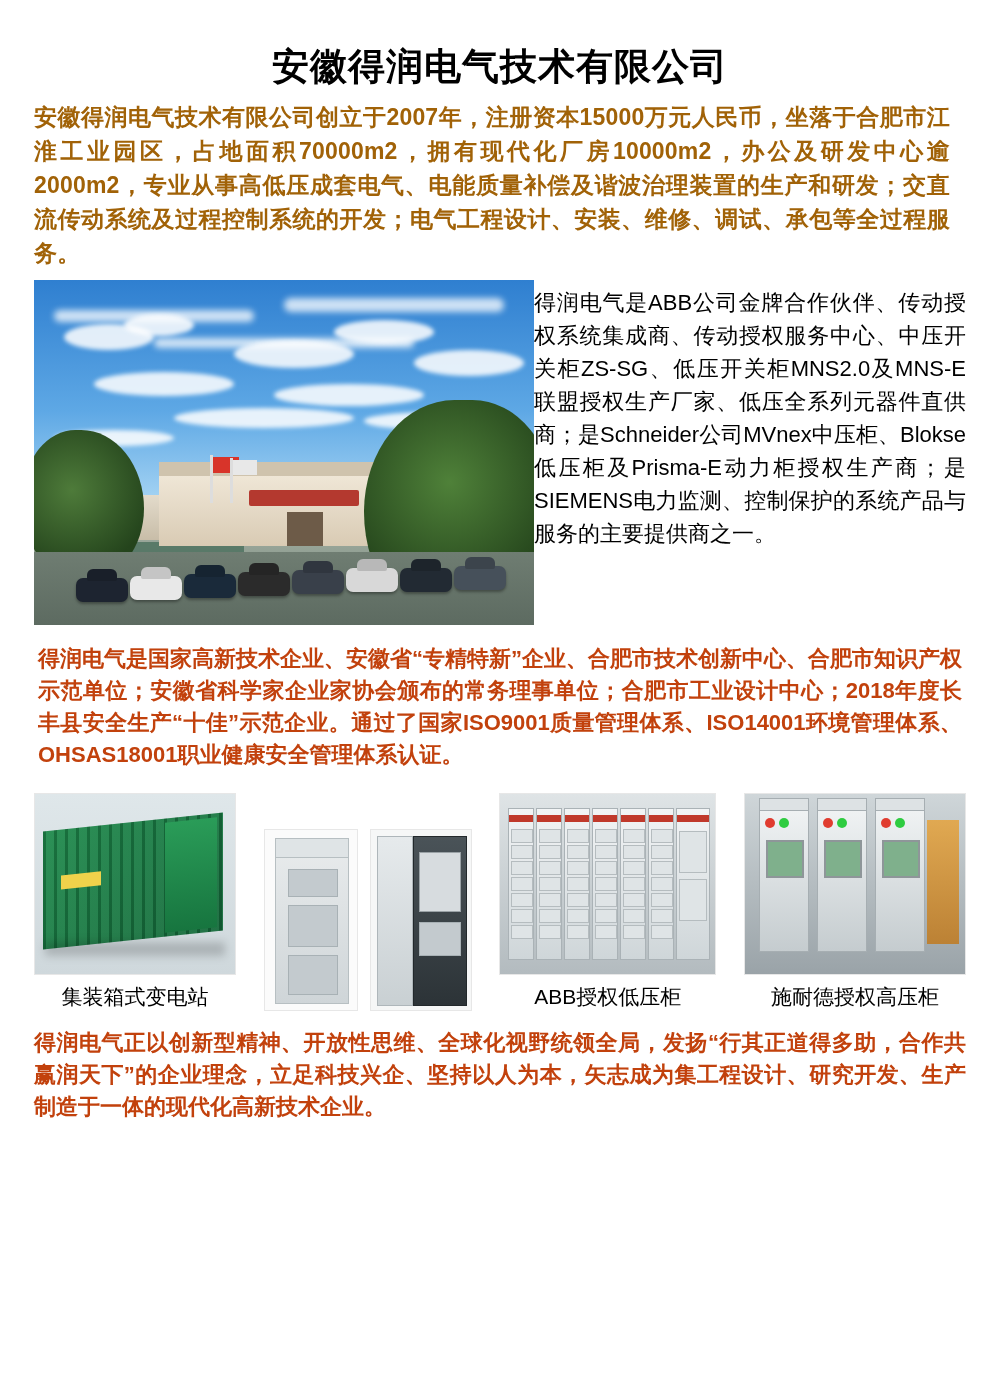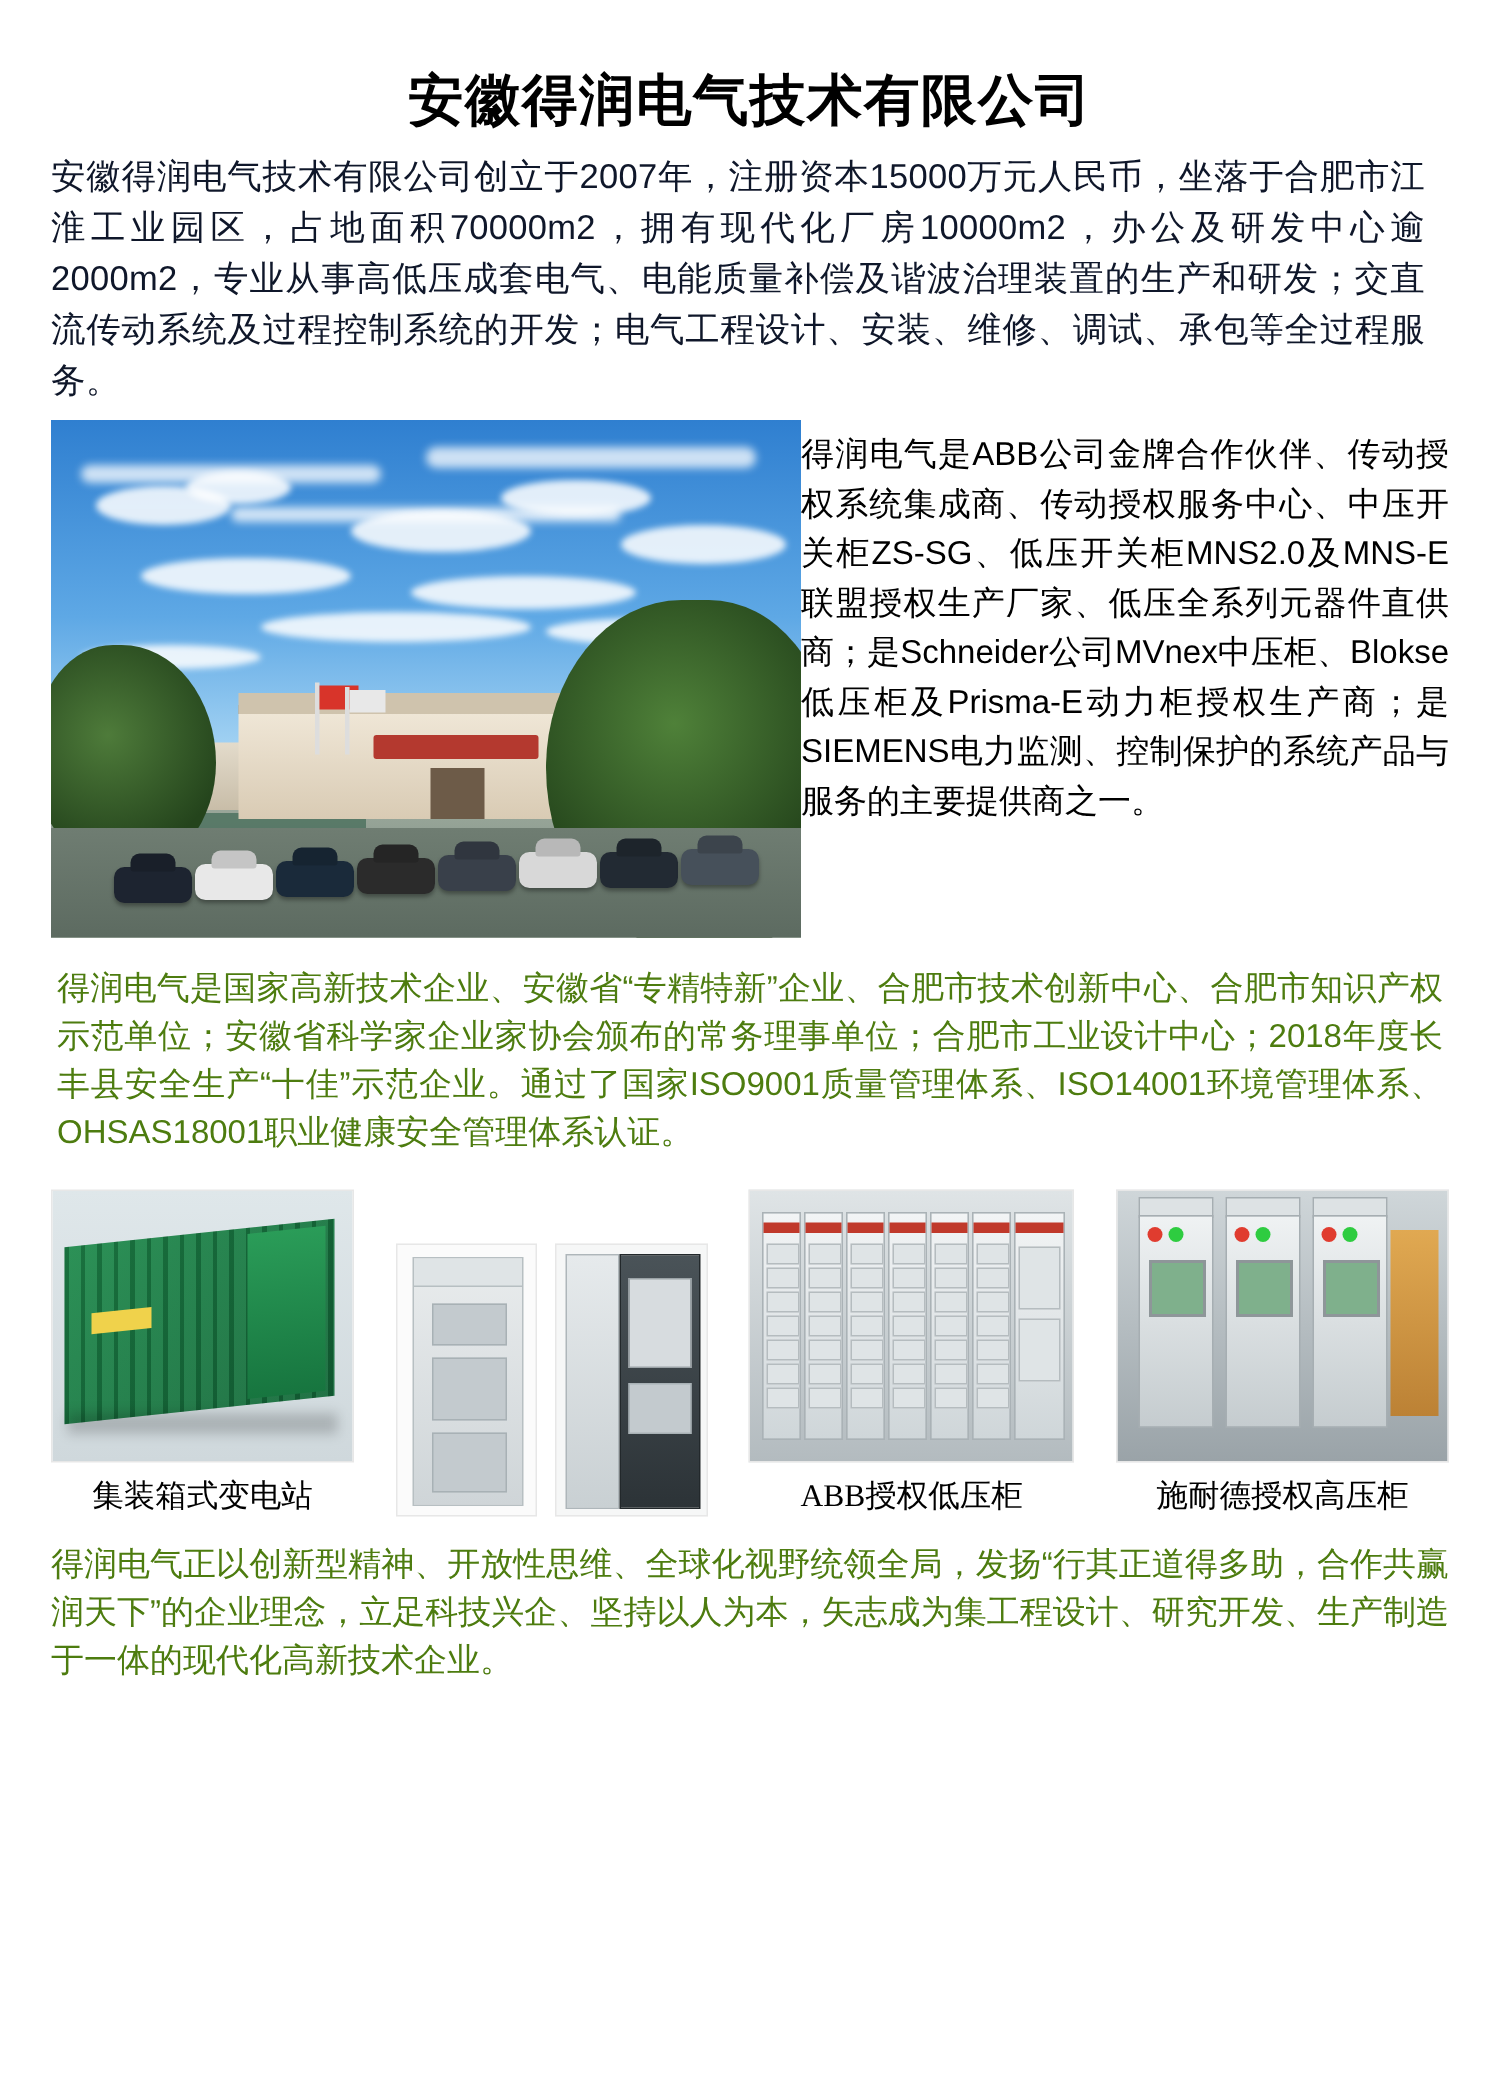--- a/index.html
+++ b/index.html
@@ -20,21 +20,22 @@
     margin:42px 0 8px 0;
     color:#000;
   }
 
   .intro{
     font-size:23px;
     line-height:34px;
     letter-spacing:0.2px;
     margin:8px 16px 10px 0;
     text-align:justify;
-    color:#0f172a;
+    color:#a16207;
+    font-weight:bold;
   }
 
   .hero-row{
     display:flex;
     align-items:flex-start;
     margin-top:8px;
   }
 
   
   .photo-main{
@@ -92,32 +93,32 @@
     line-height:33px;
     text-align:justify;
     color:#000;
     padding-top:6px;
   }
 
   .para{
     font-size:22px;
     line-height:32px;
     text-align:justify;
-    color:#4d7c0f;
+    color:#c2410c;
+    font-weight:bold;
   }
   .para-cert{margin-top:18px;padding:0 4px;}
 
   
   .products{
     display:flex;
     gap:18px;
     margin-top:18px;
     align-items:flex-end;
     justify-content:space-between;
-    font-family:Liberation Serif, serif;
   }
   .product{flex:0 0 auto;}
   .prod-img{
     position:relative;overflow:hidden;background:#f2f2f2;border:1px solid #e7e7e7;
   }
   .caption{
     text-align:center;
     font-size:21px;
     margin-top:8px;
     color:#000;

